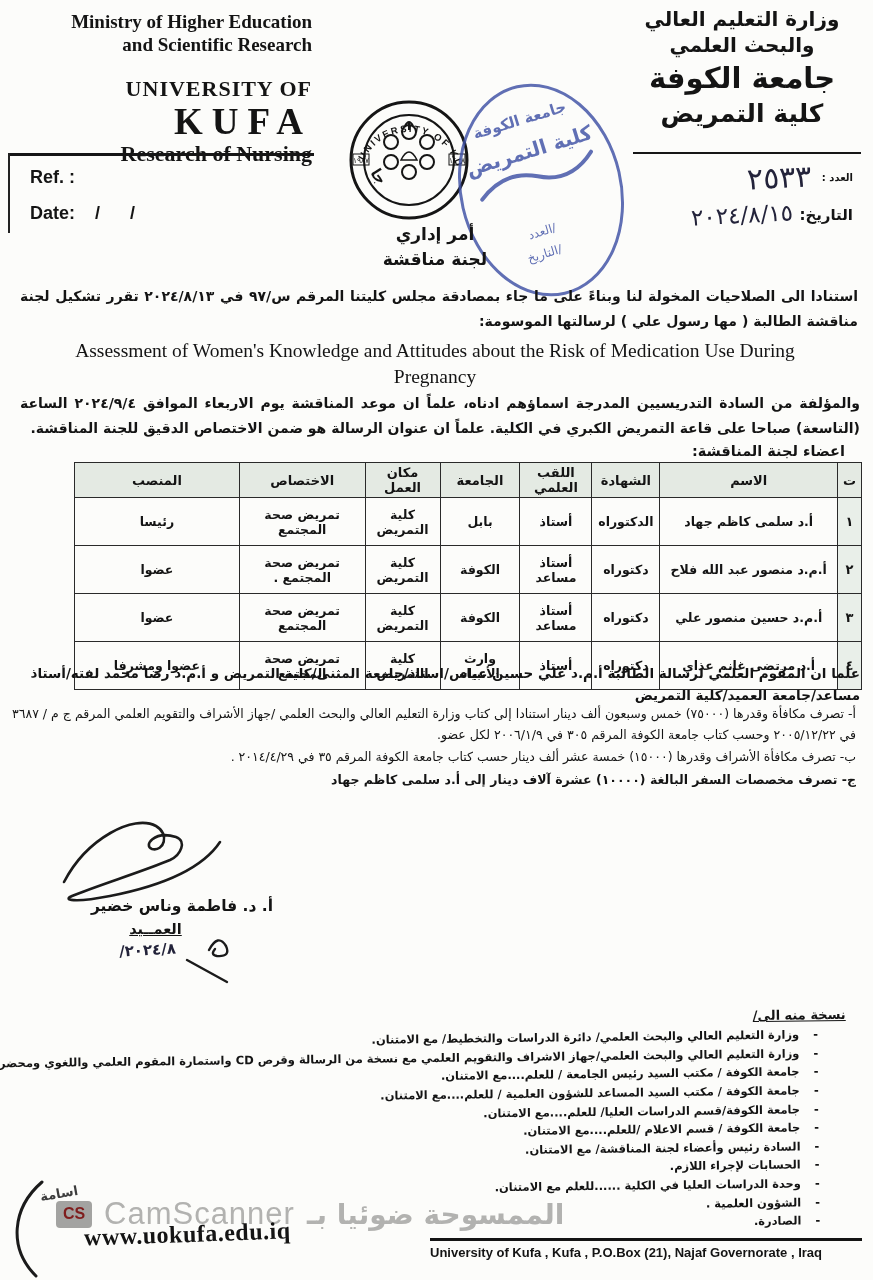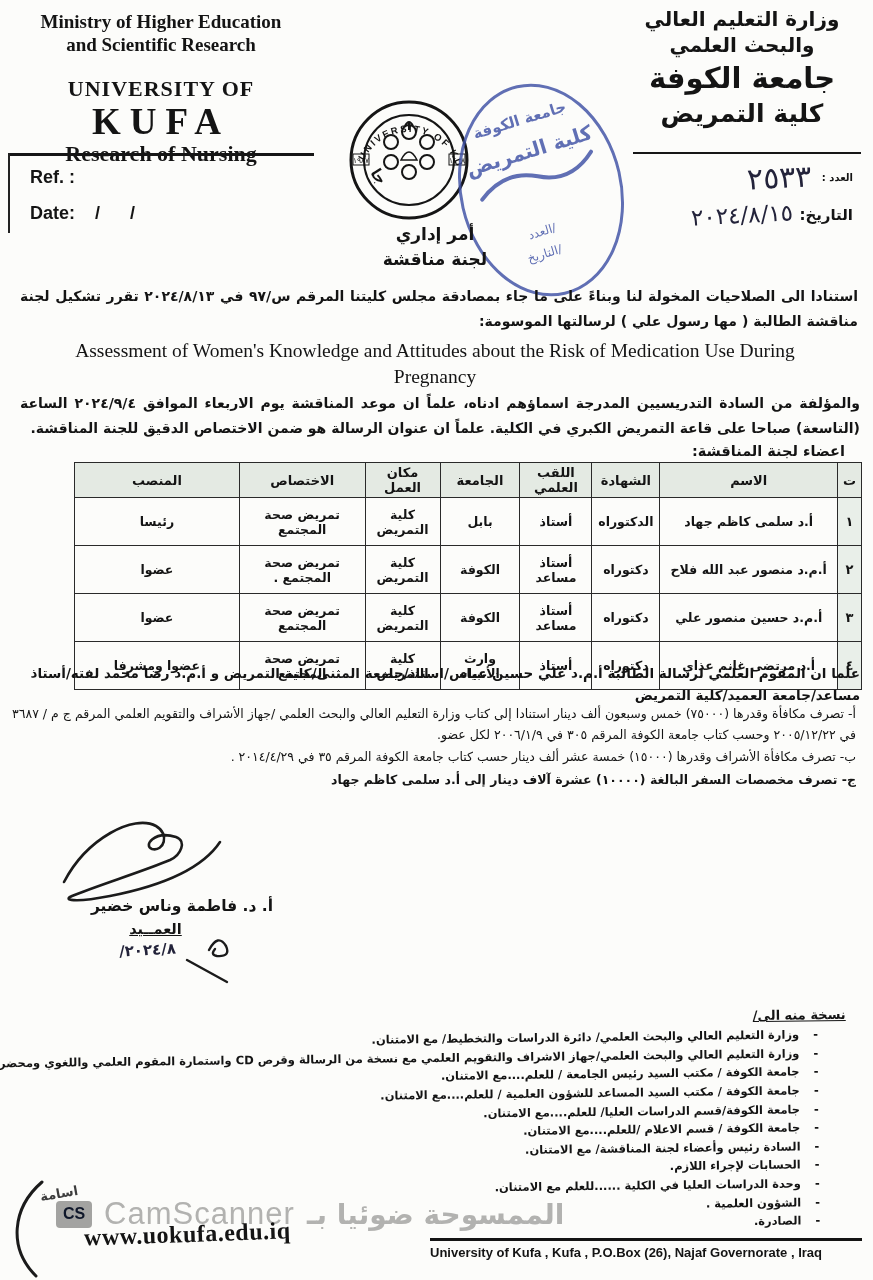--- a/index.html
+++ b/index.html
@@ -1,20 +1,20 @@
 <!DOCTYPE html>
 <html lang="ar"><head>
 <meta charset="utf-8">
 <style>
   html,body{margin:0;padding:0;background:#e9e9e6;}
   .page{position:relative;width:873px;height:1280px;margin:0 auto;background:#fcfcfa;
         font-family:"DejaVu Sans",sans-serif;color:#141414;overflow:hidden;}
 
   
-  .hdr-left{position:absolute;left:10px;top:10px;width:302px;text-align:center;
+  .hdr-left{position:absolute;left:10px;top:10px;width:302px;text-align:right;
             font-family:"Liberation Serif",serif;font-weight:700;line-height:1.22;}
   .hl-min{font-size:19px;}
   .hl-univ{font-size:22px;letter-spacing:1px;margin-top:20px;}
   .hl-kufa{font-size:37px;letter-spacing:9px;line-height:1;}
   .hl-fac{font-size:22px;margin-top:1px;}
   .hdr-left-rule{position:absolute;left:8px;top:153px;width:306px;border-top:3px solid #161616;}
   .hdr-left-vrule{position:absolute;left:8px;top:153px;height:80px;border-left:2px solid #222;}
   .ref-line{position:absolute;left:30px;top:167px;font-family:"Liberation Sans",sans-serif;
             font-weight:700;font-size:18px;}
   .date-line{position:absolute;left:30px;top:203px;font-family:"Liberation Sans",sans-serif;
@@ -81,21 +81,21 @@
   .cc-head{font-size:13px;font-weight:700;text-decoration:underline;margin-bottom:3px;text-align:right;}
   .cc-list{list-style:none;margin:0;padding:0 28px 0 0;text-align:right;}
   .cc-list li{font-size:11.5px;font-weight:600;line-height:1.62;white-space:nowrap;}
   .cc-list li .dash{margin-left:14px;font-weight:700;}
 
   
   .hand-note{position:absolute;left:40px;top:1186px;font-size:13px;color:#3c3c3c;
              transform:rotate(-10deg);font-weight:700;}
   .watermark{position:absolute;left:56px;top:1196px;display:flex;align-items:center;gap:12px;
              color:#b2b2b0;}
-  .cs-box{width:36px;height:27px;background:#a3a3a1;border-radius:4px;color:#0f172a;
+  .cs-box{width:36px;height:27px;background:#a3a3a1;border-radius:4px;color:#7f1d1d;
           font-family:"Liberation Sans",sans-serif;font-weight:700;font-size:16px;
           display:flex;align-items:center;justify-content:center;}
   .wm-brand{font-family:"Liberation Sans",sans-serif;font-size:31px;font-weight:500;letter-spacing:1px;}
   .wm-ar{direction:rtl;font-size:28px;font-weight:700;margin-right:6px;}
   .website{position:absolute;left:84px;top:1221px;font-family:"Liberation Serif",serif;
            font-weight:700;font-size:24px;transform:rotate(-2deg);letter-spacing:.5px;}
   .paren-svg{position:absolute;left:4px;top:1178px;}
   .address{position:absolute;left:430px;top:1238px;width:432px;border-top:3px solid #141414;
            padding-top:4px;font-family:"Liberation Sans",sans-serif;font-weight:700;font-size:13px;}
 </style>
@@ -290,15 +290,15 @@
     <span class="cs-box">CS</span>
     <span class="wm-brand">CamScanner</span>
     <span class="wm-ar">الممسوحة ضوئيا بـ</span>
   </div>
 
   <svg class="paren-svg" width="45" height="102" viewBox="0 0 45 102">
     <path d="M 38,4 C 8,30 4,70 32,98" fill="none" stroke="#1b1b1b" stroke-width="3" stroke-linecap="round"></path>
   </svg>
 
   <div class="website">www.uokufa.edu.iq</div>
-  <div class="address">University of Kufa , Kufa , P.O.Box (26), Najaf Governorate , Iraq</div>
+  <div class="address">University of Kufa , Kufa , P.O.Box (21), Najaf Governorate , Iraq</div>
 
 </div>
 
 </body></html>

